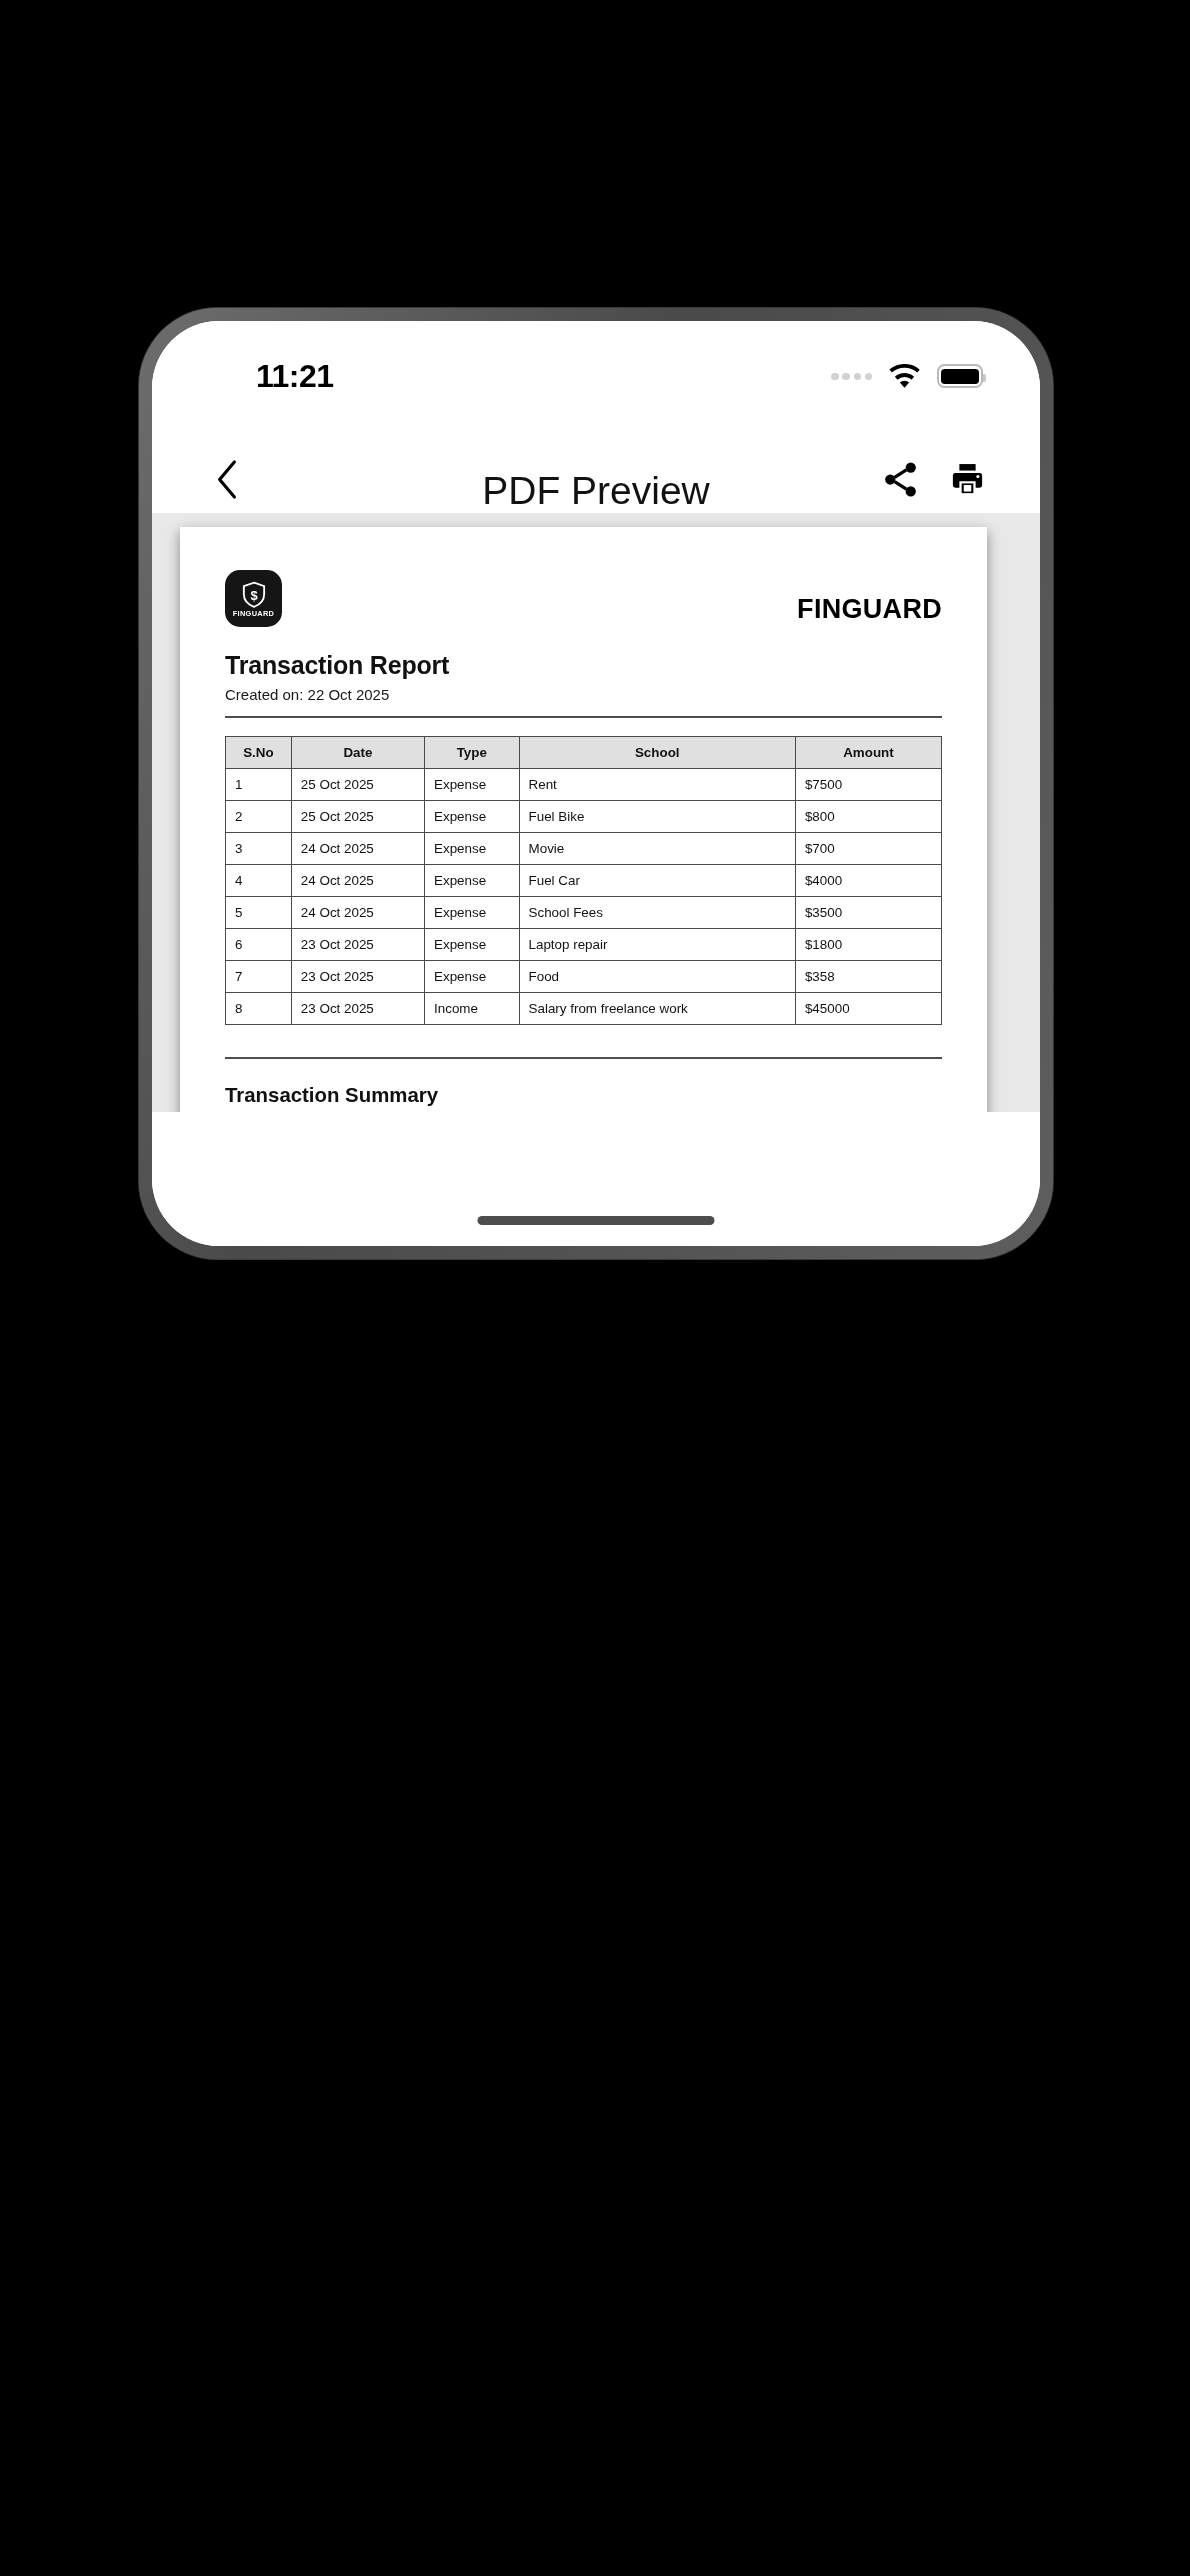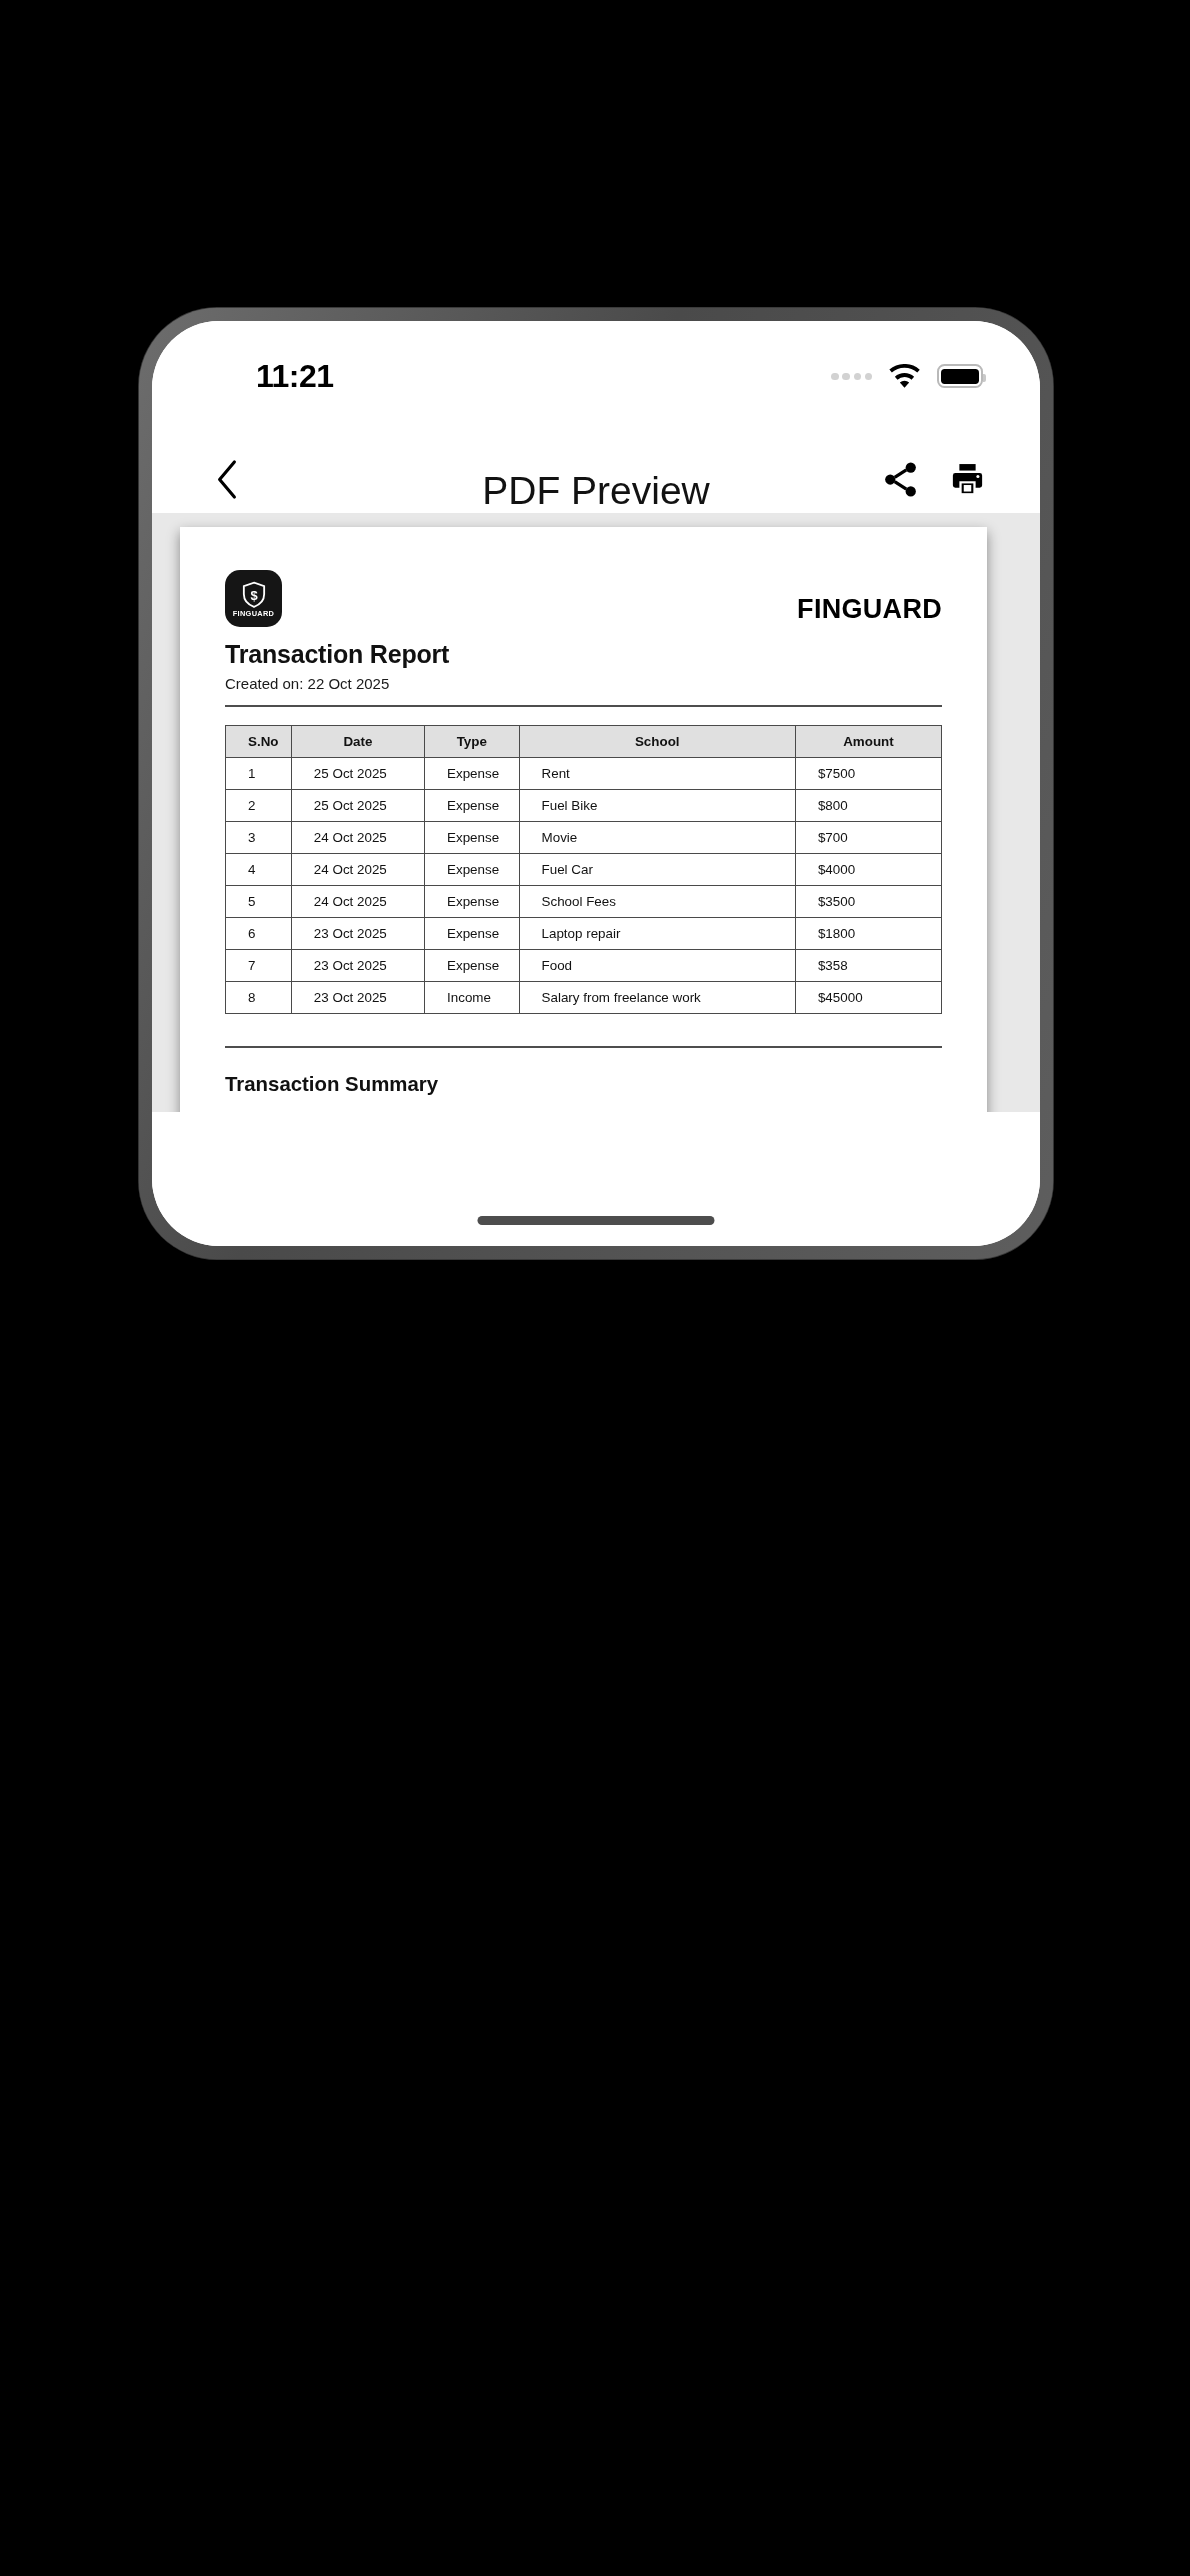--- a/index.html
+++ b/index.html
@@ -118,38 +118,38 @@
   .logo .logo-word{
     font-size:7.4px; font-weight:700; color:#fff;
     letter-spacing:0.3px; line-height:1;
   }
   .brand{
     font-size:27px; font-weight:700; color:#000;
     letter-spacing:0.3px; padding-top:24px;
   }
   .doc-title{
     font-size:25px; font-weight:700; color:#111;
-    margin-top:13px; letter-spacing:-0.2px;
+    margin-top:24px; letter-spacing:-0.2px;
   }
   .doc-meta{
     font-size:15px; color:#1b1b1b; line-height:1.43; margin-top:3.7px;
   }
   .rule{ height:2.3px; background:#4e4e4e; margin-top:10.2px; }
 
   
   table.tx{
     width:100%; border-collapse:collapse;
     margin-top:17.6px;
     table-layout:fixed;
   }
   table.tx th, table.tx td{
     border:1.5px solid #4a4a4a;
     font-size:13.4px;
     height:32px;
-    padding:0 22px;
+    padding:0 9px;
     color:#121212;
   }
   table.tx th{
     background:#e0e0e0;
     font-weight:700;
     text-align:center;
   }
   table.tx td{ text-align:left; background:#fff; font-weight:400; }
   .c-sno{ width:9.2%; }
   .c-date{ width:18.6%; }

